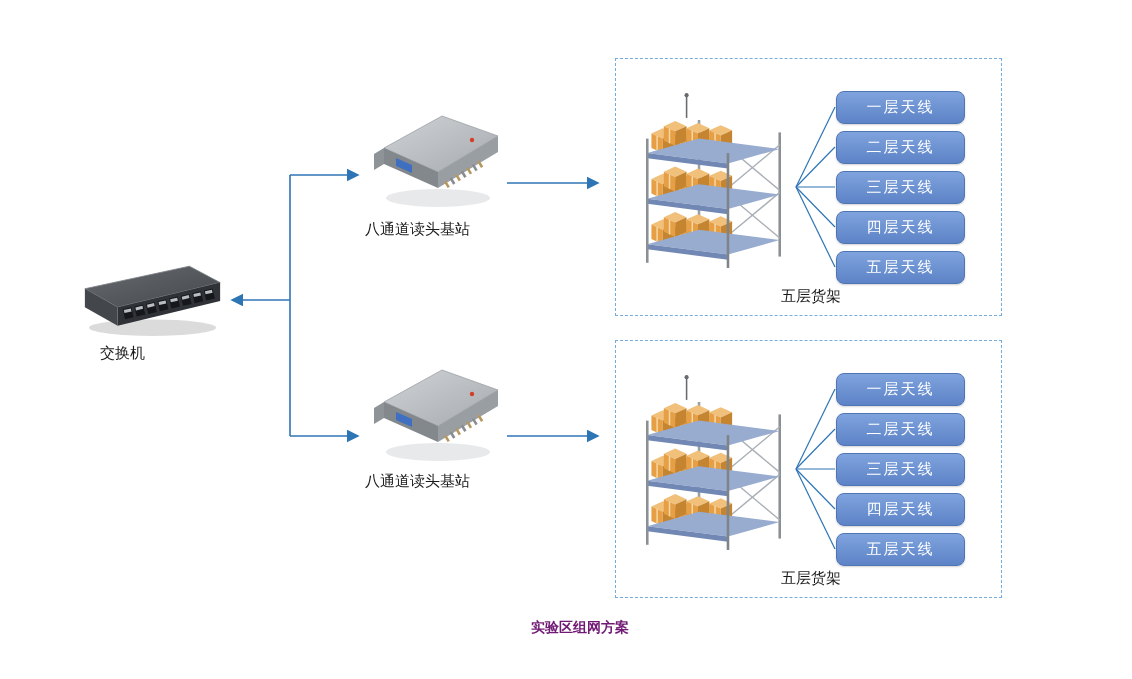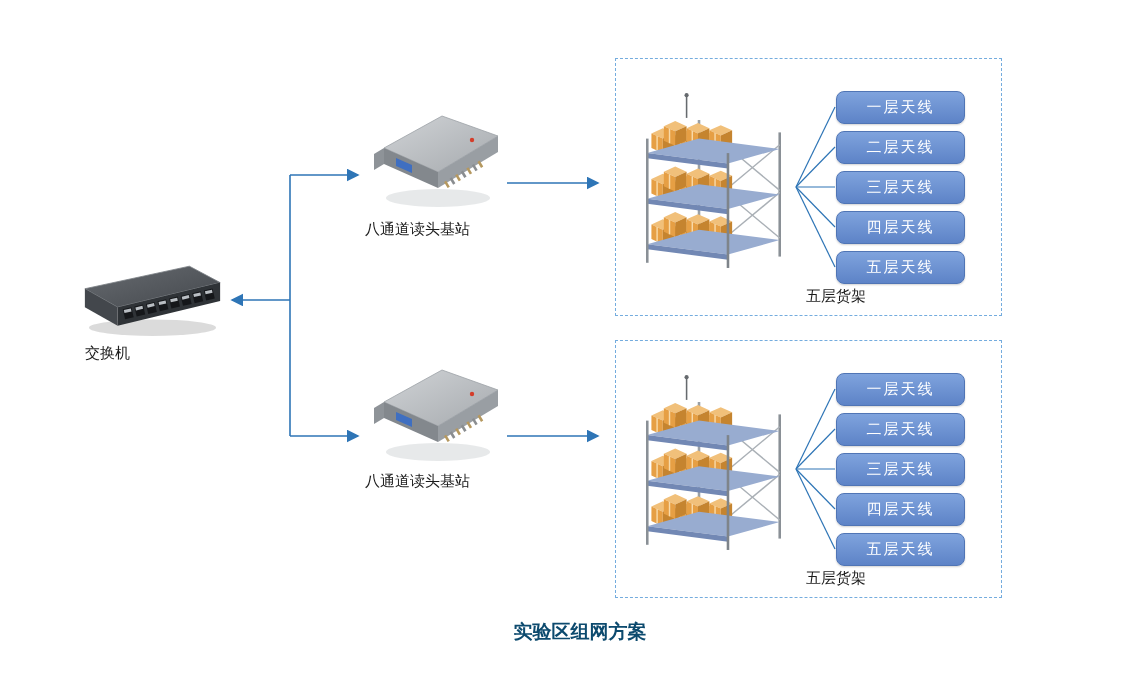--- a/index.html
+++ b/index.html
@@ -9,22 +9,22 @@
   .label { position:absolute; font-size:15px; color:#1b1b1b; text-align:left; line-height:1.2; }
   .rack-panel { position:absolute; width:387px; height:258px; border:1.5px dashed #74ACDE; }
   .ant {
     position:absolute; left:220px; width:129px; height:33px;
     display:flex; align-items:center; justify-content:center;
     color:#ffffff; font-size:15px; letter-spacing:2px;
     background:linear-gradient(180deg,#7fa3dd 0%,#5d83c7 100%);
     border:1px solid #5075b5; border-radius:8px;
     box-shadow:0 1px 2px rgba(0,0,0,0.18);
   }
-  .rack-label { position:absolute; left:140px; top:228px; width:110px; text-align:right; font-size:15px; color:#1b1b1b; }
-  .title { position:absolute; left:30px; top:619px; width:1100px; text-align:center; font-size:19px; font-weight:bold; color:#0c4a6e; }
+  .rack-label { position:absolute; left:140px; top:228px; width:110px; text-align:center; font-size:15px; color:#1b1b1b; }
+  .title { position:absolute; left:30px; top:619px; width:1100px; text-align:center; font-size:14px; font-weight:bold; color:#701a75; }
   svg { display:block; }
   .fan { position:absolute; left:0; top:0; pointer-events:none; }
   .overlay { position:absolute; left:0; top:0; pointer-events:none; }
 </style>
 </head>
 <body>
 
 <div class="canvas">
 
   <svg class="overlay" width="1132" height="679" viewBox="0 0 1132 679">
@@ -64,21 +64,21 @@
       <rect x="46.4" y="0" width="8.6" height="10" fill="#15171a"></rect>
         <rect x="47.2" y="1" width="7" height="3" fill="#b9bec3"></rect>
       <rect x="58" y="0" width="8.6" height="10" fill="#15171a"></rect>
         <rect x="58.8" y="1" width="7" height="3" fill="#b9bec3"></rect>
       <rect x="69.6" y="0" width="8.6" height="10" fill="#15171a"></rect>
         <rect x="70.4" y="1" width="7" height="3" fill="#b9bec3"></rect>
       <rect x="81.2" y="0" width="8.6" height="10" fill="#15171a"></rect>
         <rect x="82" y="1" width="7" height="3" fill="#b9bec3"></rect>
     </g>
   </svg>
-  <div class="label" style="left:85px;top:344px;width:110px">交换机</div>
+  <div class="label" style="left:100px;top:344px;width:110px">交换机</div>
 
   <svg class="abs" style="left:372px;top:108px" width="135" height="110" viewBox="0 0 135 110">
     <defs>
       <linearGradient id="gRd" x1="0" y1="0" x2="1" y2="1">
         <stop offset="0" stop-color="#d0d3d6"></stop>
         <stop offset="1" stop-color="#a6aaae"></stop>
       </linearGradient>
     </defs>
     <ellipse cx="66" cy="90" rx="52" ry="9" fill="rgba(60,70,80,0.12)"></ellipse>
     <polygon points="2,46 12,40 12,56 2,62" fill="#8e9398"></polygon>

